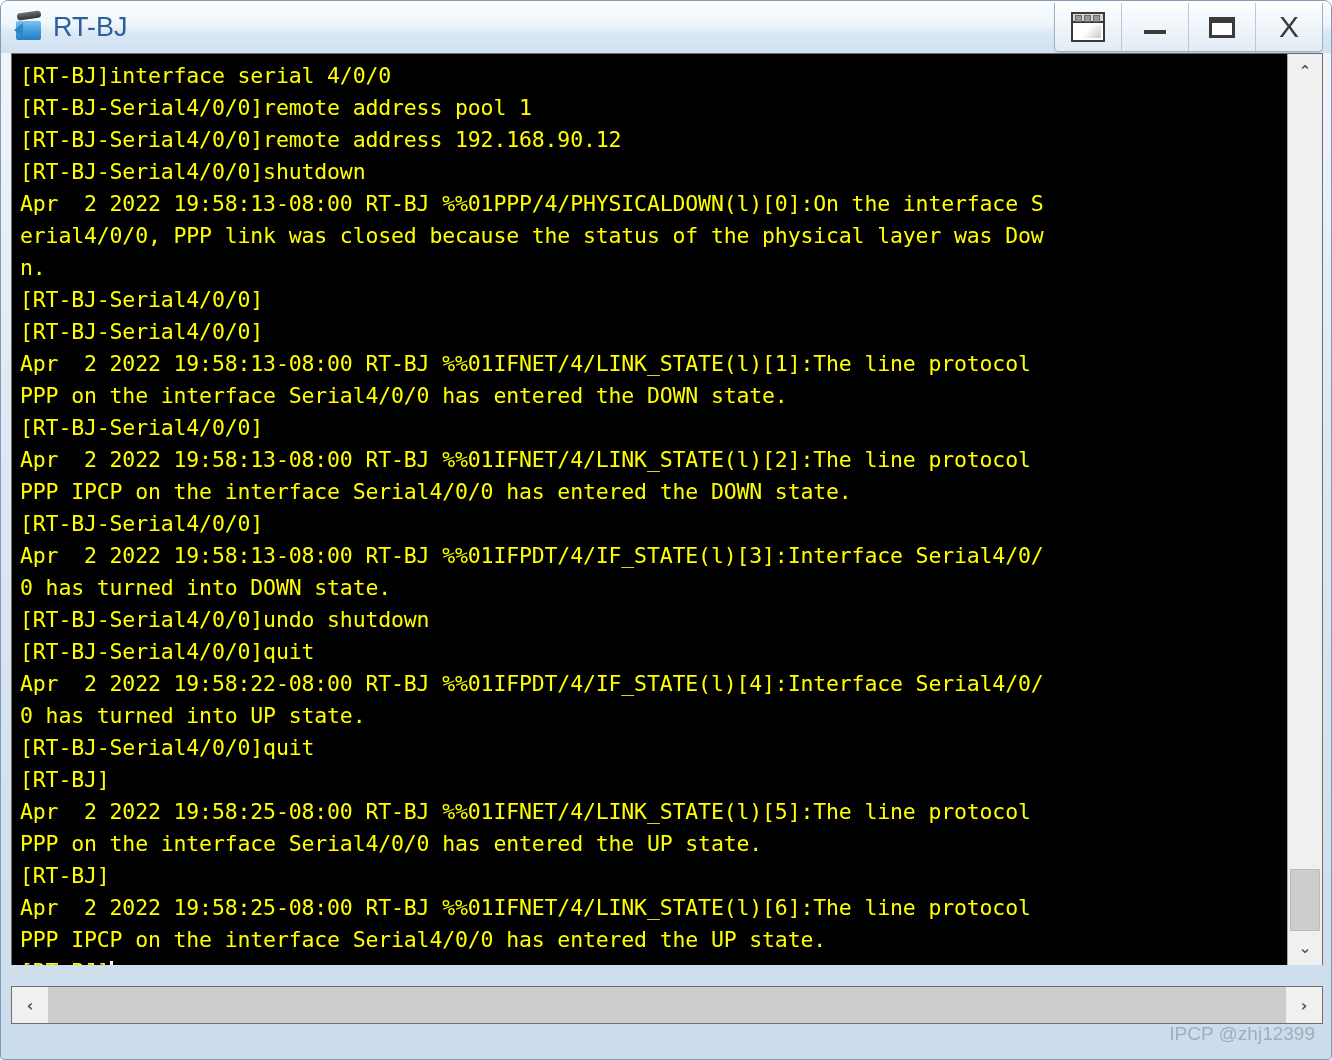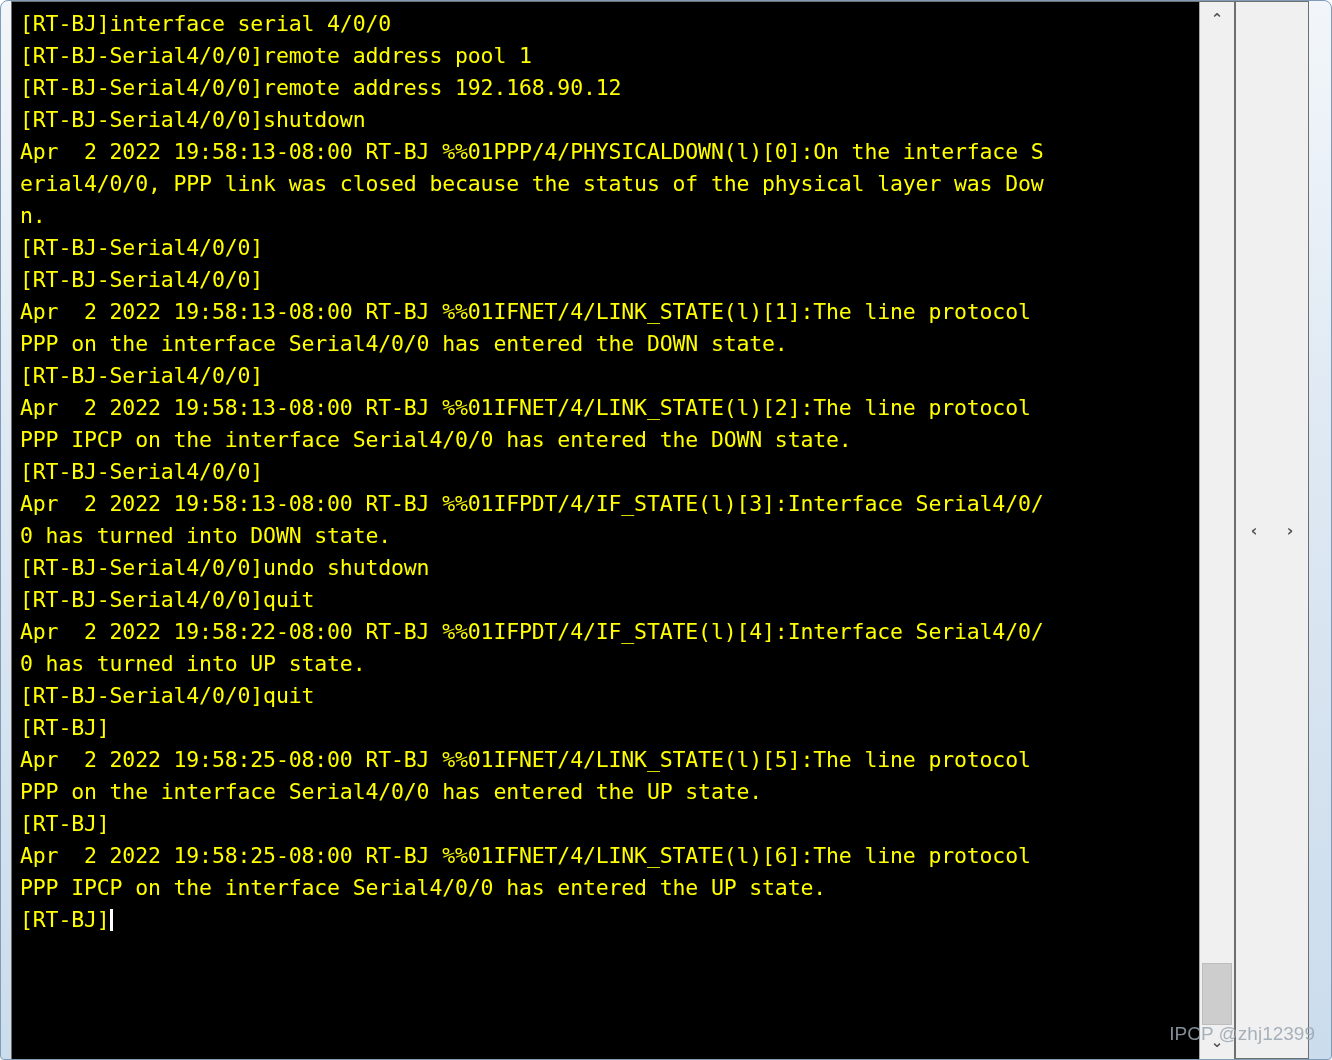--- a/index.html
+++ b/index.html
@@ -168,22 +168,23 @@
     border-top: 7px solid transparent;
     border-bottom: 7px solid transparent;
     border-right: 9px solid #2f86c9;
   }
 
   
   #terminal-wrap {
     flex: 1 1 auto;
     margin: 0 8px 0 10px;
     display: flex;
-    flex-direction: row;
+    flex-direction: column;
     min-height: 0;
+    gap: 21px;
   }
   #terminal-row {
     flex: 1 1 auto;
     display: flex;
     min-height: 0;
     border: 1px solid #6f6f6f;
     border-bottom: none;
     background: #000000;
   }
   #terminal-screen {
@@ -288,20 +289,49 @@
     pointer-events: none;
   }
 
   .arrow-gl { font-family: "DejaVu Sans", sans-serif; font-weight: bold; }
 </style>
 </head>
 <body>
 
 <div id="app-window">
 
+  <div id="titlebar">
+    <div id="title-icon">
+      <span class="router-antenna"></span>
+      <span class="router-body"></span>
+      <span class="router-arrow"></span>
+    </div>
+    <div id="title-text">RT-BJ</div>
+
+    <div id="window-controls">
+      <div class="wc-btn">
+        <span class="ico-restore-outer">
+          <span class="ico-restore-dots">
+              <i></i>
+              <i></i>
+              <i></i>
+            </span>
+        </span>
+      </div>
+      <div class="wc-btn">
+        <span class="ico-min"></span>
+      </div>
+      <div class="wc-btn">
+        <span class="ico-max"></span>
+      </div>
+      <div class="wc-btn">
+        <span class="ico-close">X</span>
+      </div>
+    </div>
+  </div>
 
   <div id="terminal-wrap">
 
     <div id="terminal-row">
       <div id="terminal-screen">
         <div id="terminal-lines"><div class="term-line">[RT-BJ]interface serial 4/0/0</div><div class="term-line">[RT-BJ-Serial4/0/0]remote address pool 1</div><div class="term-line">[RT-BJ-Serial4/0/0]remote address 192.168.90.12</div><div class="term-line">[RT-BJ-Serial4/0/0]shutdown</div><div class="term-line">Apr  2 2022 19:58:13-08:00 RT-BJ %%01PPP/4/PHYSICALDOWN(l)[0]:On the interface S</div><div class="term-line">erial4/0/0, PPP link was closed because the status of the physical layer was Dow</div><div class="term-line">n.</div><div class="term-line">[RT-BJ-Serial4/0/0]</div><div class="term-line">[RT-BJ-Serial4/0/0]</div><div class="term-line">Apr  2 2022 19:58:13-08:00 RT-BJ %%01IFNET/4/LINK_STATE(l)[1]:The line protocol </div><div class="term-line">PPP on the interface Serial4/0/0 has entered the DOWN state.</div><div class="term-line">[RT-BJ-Serial4/0/0]</div><div class="term-line">Apr  2 2022 19:58:13-08:00 RT-BJ %%01IFNET/4/LINK_STATE(l)[2]:The line protocol </div><div class="term-line">PPP IPCP on the interface Serial4/0/0 has entered the DOWN state.</div><div class="term-line">[RT-BJ-Serial4/0/0]</div><div class="term-line">Apr  2 2022 19:58:13-08:00 RT-BJ %%01IFPDT/4/IF_STATE(l)[3]:Interface Serial4/0/</div><div class="term-line">0 has turned into DOWN state.</div><div class="term-line">[RT-BJ-Serial4/0/0]undo shutdown</div><div class="term-line">[RT-BJ-Serial4/0/0]quit</div><div class="term-line">Apr  2 2022 19:58:22-08:00 RT-BJ %%01IFPDT/4/IF_STATE(l)[4]:Interface Serial4/0/</div><div class="term-line">0 has turned into UP state.</div><div class="term-line">[RT-BJ-Serial4/0/0]quit</div><div class="term-line">[RT-BJ]</div><div class="term-line">Apr  2 2022 19:58:25-08:00 RT-BJ %%01IFNET/4/LINK_STATE(l)[5]:The line protocol </div><div class="term-line">PPP on the interface Serial4/0/0 has entered the UP state.</div><div class="term-line">[RT-BJ]</div><div class="term-line">Apr  2 2022 19:58:25-08:00 RT-BJ %%01IFNET/4/LINK_STATE(l)[6]:The line protocol </div><div class="term-line">PPP IPCP on the interface Serial4/0/0 has entered the UP state.</div><div class="term-line"><span>[RT-BJ]</span><span class="cursor-block"></span></div></div>
       </div>
 
       <div id="vscroll">
         <div class="sb-arrow arrow-gl">⌃</div>

